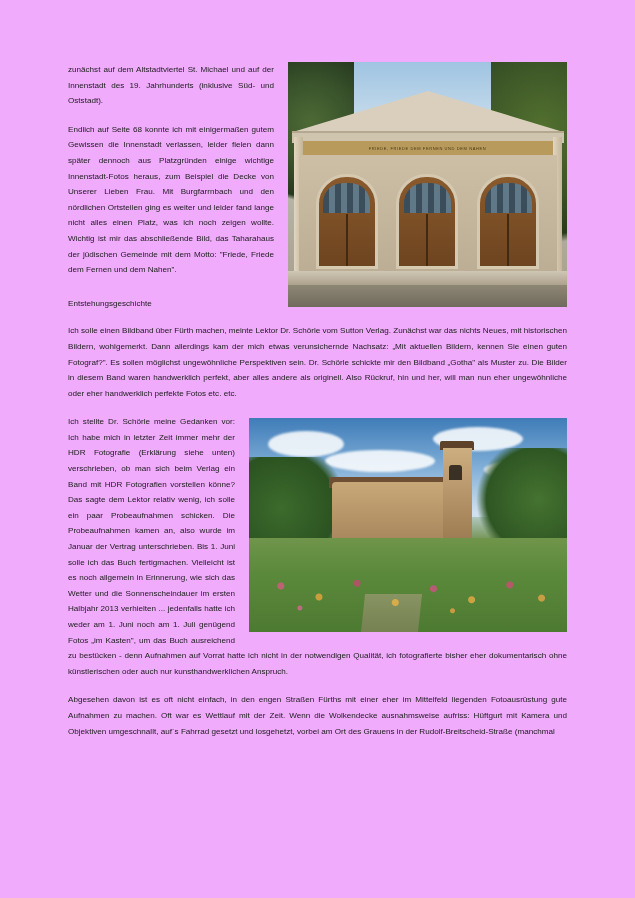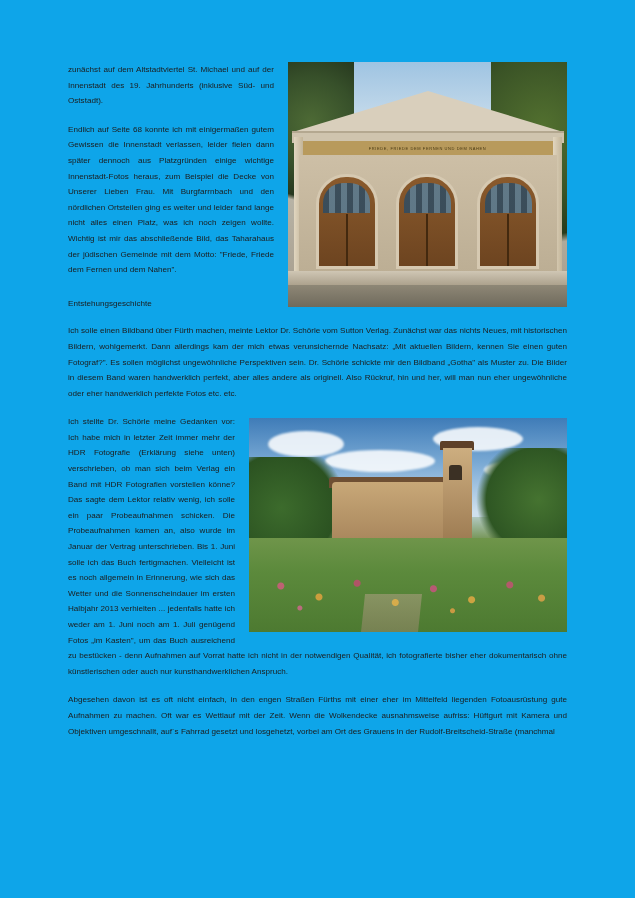--- a/index.html
+++ b/index.html
@@ -11,21 +11,21 @@
     width: 635px;
     height: 898px;
     font-family: "Liberation Sans", sans-serif;
     color: #1a1a1a;
     overflow: hidden;
   }
   .page {
     position: relative;
     width: 635px;
     height: 898px;
-    background: #0ea5e9;
+    background: #f0abfc;
     box-sizing: border-box;
     padding: 62px 68px 20px 68px;
   }
   .content {
     position: relative;
     font-size: 8.1px;
     line-height: 15.6px;
     text-align: justify;
     color: #1c1c1c;
   }

